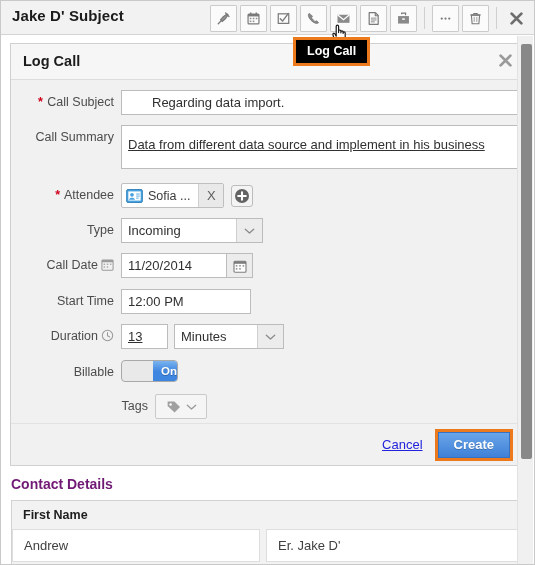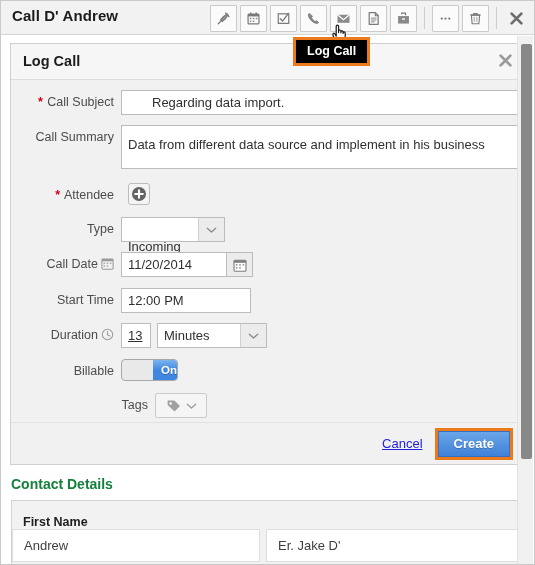--- a/index.html
+++ b/index.html
@@ -162,23 +162,24 @@
     outline: none;
   }
   #call-subject-input { width: 407px; padding-left: 30px; }
   #call-summary-input {
     width: 407px;
     height: 44px;
     padding: 10px 6px;
     line-height: 17px;
     resize: none;
     overflow: hidden;
+    text-decoration: underline;
   }
   #start-time-input { width: 130px; }
-  #duration-input { width: 30px; text-decoration: underline; }
+  #duration-input { width: 47px; text-decoration: underline; }
   #call-date-input {
     width: 105px;
     border-right: none;
   }
 
   
   .chip-wrap { display: flex; align-items: center; }
   .chip {
     display: flex; align-items: center;
     height: 25px;
@@ -226,21 +227,21 @@
     background: #ffffff;
     vertical-align: top;
   }
   .sel-val {
     font-size: 13px;
     color: #303030;
     line-height: 23px;
     padding: 0 8px 0 6px;
     white-space: nowrap;
   }
-  #type-select .sel-val { width: 76px; margin-top: 17px; }
+  #type-select .sel-val { width: 114px; }
   #duration-unit-select .sel-val { width: 82px; }
   .sel-arrow {
     width: 26px;
     border-left: 1px solid #cfcfcf;
     background: #ececec;
     display: flex; align-items: center; justify-content: center;
     cursor: pointer;
   }
   .inline-row { display: flex; align-items: center; }
   .gap6 { margin-left: 6px; }
@@ -328,33 +329,33 @@
 
   
   #contact-section {
     position: absolute;
     left: 0; top: 466px;
     width: 533px;
   }
   #contact-title {
     font-size: 14px;
     font-weight: bold;
-    color: #15803d;
+    color: #701a75;
     padding: 9px 0 8px 10px;
   }
   #contact-table {
     margin: 0 10px 0 10px;
     border: 1px solid #d2d2d2;
     border-bottom: none;
     background: #f2f2f2;
   }
   .ct-head {
     display: flex;
     height: 28px;
-    align-items: flex-end;
+    align-items: center;
   }
   .ct-head > div {
     font-size: 12.5px;
     font-weight: bold;
     color: #1e1e1e;
     padding-left: 11px;
   }
   .ct-body {
     display: flex;
     padding: 0 0 7px 0;
@@ -389,21 +390,21 @@
     background: #888888;
     border-radius: 2px;
   }
 </style>
 </head>
 <body>
 
 <div id="app">
 
   <div id="header">
-    <div id="header-title">Call D' Andrew</div>
+    <div id="header-title">Jake D' Subject</div>
 
     <div id="toolbar">
 
       <div class="tb-btn">
         <svg width="15" height="15" viewBox="0 0 16 16">
           <g stroke="#7a7a7a" stroke-width="1.4" fill="none" stroke-linecap="round">
             <path d="M10.2 2.2 L13.8 5.8"></path>
             <path d="M11.6 3.6 L7.6 6.2 L5.2 9.4 L6.6 10.8 L9.8 8.4 L12.4 4.4" fill="#9a9a9a" stroke="none"></path>
             <path d="M11.9 3.3 L7.8 6.1 L5.0 9.3 L6.7 11.0 L9.9 8.2 L12.7 4.1 Z"></path>
             <path d="M5.6 10.4 L2.4 13.6"></path>
@@ -536,20 +537,37 @@
       <div class="row">
         <div class="lbl">Call Summary</div>
         <div class="fld">
           <textarea class="txt" id="call-summary-input" style="">Data from different data source and implement in his business</textarea>
         </div>
       </div>
 
       <div class="row" style="margin-top:4px;">
         <div class="lbl"><span class="req">*</span> <span>Attendee</span></div>
         <div class="fld chip-wrap">
+          <div class="chip">
+            <div class="chip-body">
+              <svg width="17" height="14" viewBox="0 0 18 15">
+                <rect x="0.6" y="0.6" width="16.8" height="13.8" rx="1.4" fill="#4aa3df" stroke="#2b7cb8" stroke-width="1"></rect>
+                <rect x="2.4" y="2.6" width="13.2" height="9.8" fill="#ffffff"></rect>
+                <circle cx="6.3" cy="6.2" r="2" fill="#4aa3df"></circle>
+                <path d="M3.2 11.4 C3.6 8.6 9 8.6 9.4 11.4 Z" fill="#4aa3df"></path>
+                <g stroke="#4aa3df" stroke-width="1">
+                  <path d="M10.8 5.4 H14.6"></path>
+                  <path d="M10.8 7.6 H14.6"></path>
+                  <path d="M10.8 9.8 H13.4"></path>
+                </g>
+              </svg>
+              <span class="chip-name">Sofia ...</span>
+            </div>
+            <div class="chip-x">X</div>
+          </div>
           <div class="chip-add">
             <svg width="16" height="16" viewBox="0 0 16 16">
               <circle cx="8" cy="8" r="7" fill="#636363"></circle>
               <path d="M8 4.2 V11.8 M4.2 8 H11.8" stroke="#ffffff" stroke-width="2.1" stroke-linecap="round"></path>
             </svg>
           </div>
         </div>
       </div>
 
       <div class="row">

